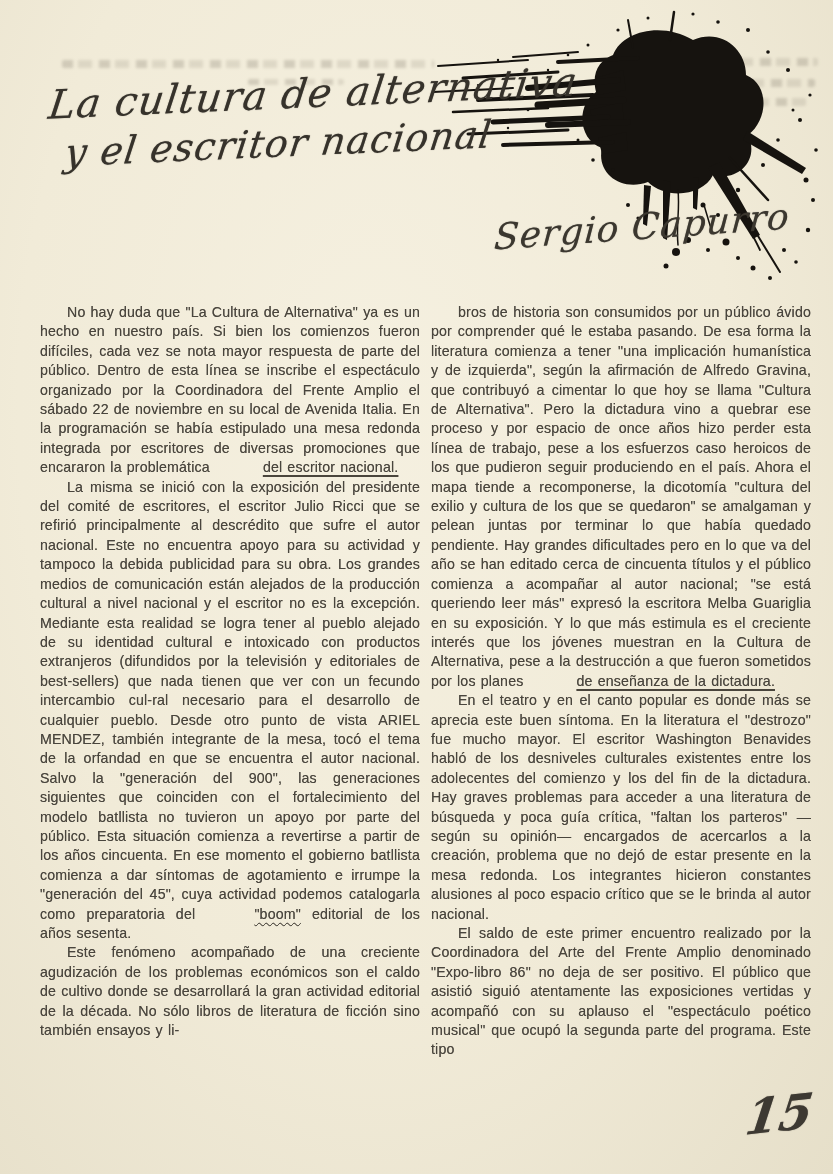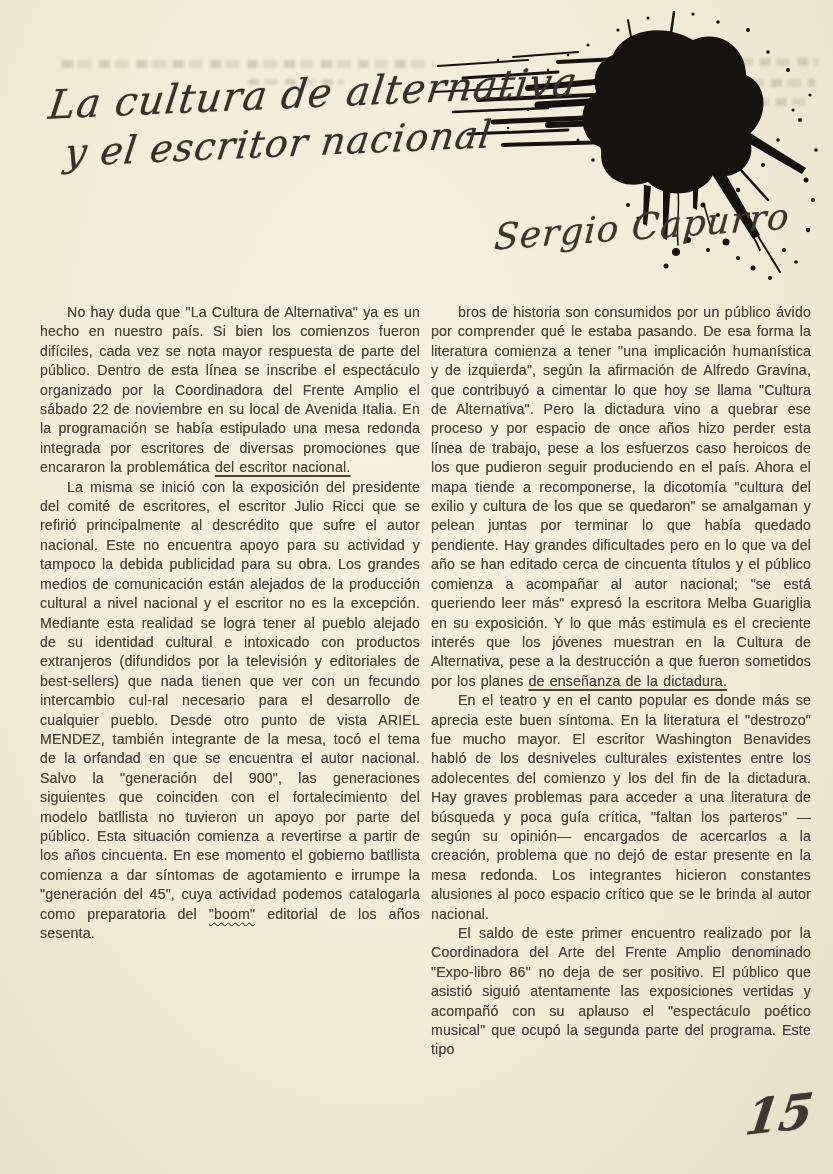--- a/index.html
+++ b/index.html
@@ -62,20 +62,21 @@
     text-align:justify;letter-spacing:.15px;word-spacing:1px;
     color:#49453d;
     text-shadow:0 0 .5px rgba(73,69,61,.65);
   }
   .col p{margin:0;text-indent:27px;}
   .hand-underline{
     text-decoration:underline;
     text-decoration-color:rgba(64,59,50,.85);
     text-decoration-thickness:1.5px;
     text-underline-offset:3px;
+    margin-left:48px;
   }
   .wavy{text-decoration-style:wavy;text-decoration-thickness:1px;}
 
   .page-number{
     position:absolute;left:746px;top:1086px;
     font-family:"DejaVu Serif",serif;font-style:italic;font-weight:bold;
     font-size:48px;color:#3d3932;
     transform:rotate(-6deg) skewX(-14deg);
     text-shadow:0 0 1px rgba(61,57,50,.6);
   }
@@ -181,20 +182,21 @@
     <div class="title-line1">La cultura de alternativa</div>
     <div class="title-line2">y el escritor nacional</div>
   </div>
 
   <div class="signature">Sergio Capurro</div>
 
   <div class="columns">
     <div class="col">
       <p><span>No hay duda que "La Cultura de Alternativa" ya es un hecho en nuestro país. Si bien los comienzos fueron difíciles, cada vez se nota mayor respuesta de parte del público. Dentro de esta línea se inscribe el espectáculo organizado por la Coordinadora del Frente Amplio el sábado 22 de noviembre en su local de Avenida Italia. En la programación se había estipulado una mesa redonda integrada por escritores de diversas promociones que encararon la problemática </span><span class="hand-underline">del escritor nacional.</span></p>
       <p><span>La misma se inició con la exposición del presidente del comité de escritores, el escritor Julio Ricci que se refirió principalmente al descrédito que sufre el autor nacional. Este no encuentra apoyo para su actividad y tampoco la debida publicidad para su obra. Los grandes medios de comunicación están alejados de la producción cultural a nivel nacional y el escritor no es la excepción. Mediante esta realidad se logra tener al pueblo alejado de su identidad cultural e intoxicado con productos extranjeros (difundidos por la televisión y editoriales de best-sellers) que nada tienen que ver con un fecundo intercambio cul-ral necesario para el desarrollo de cualquier pueblo. Desde otro punto de vista ARIEL MENDEZ, también integrante de la mesa, tocó el tema de la orfandad en que se encuentra el autor nacional. Salvo la "generación del 900", las generaciones siguientes que coinciden con el fortalecimiento del modelo batllista no tuvieron un apoyo por parte del público. Esta situación comienza a revertirse a partir de los años cincuenta. En ese momento el gobierno batllista comienza a dar síntomas de agotamiento e irrumpe la "generación del 45", cuya actividad podemos catalogarla como preparatoria del </span><span class="hand-underline wavy">"boom"</span><span> editorial de los años sesenta.</span></p>
+      <p><span>Este fenómeno acompañado de una creciente agudización de los problemas económicos son el caldo de cultivo donde se desarrollará la gran actividad editorial de la década. No sólo libros de literatura de ficción sino también ensayos y li-</span></p>
     </div>
     <div class="col">
       <p><span>bros de historia son consumidos por un público ávido por comprender qué le estaba pasando. De esa forma la literatura comienza a tener "una implicación humanística y de izquierda", según la afirmación de Alfredo Gravina, que contribuyó a cimentar lo que hoy se llama "Cultura de Alternativa". Pero la dictadura vino a quebrar ese proceso y por espacio de once años hizo perder esta línea de trabajo, pese a los esfuerzos caso heroicos de los que pudieron seguir produciendo en el país. Ahora el mapa tiende a recomponerse, la dicotomía "cultura del exilio y cultura de los que se quedaron" se amalgaman y pelean juntas por terminar lo que había quedado pendiente. Hay grandes dificultades pero en lo que va del año se han editado cerca de cincuenta títulos y el público comienza a acompañar al autor nacional; "se está queriendo leer más" expresó la escritora Melba Guariglia en su exposición. Y lo que más estimula es el creciente interés que los jóvenes muestran en la Cultura de Alternativa, pese a la destrucción a que fueron sometidos por los planes </span><span class="hand-underline">de enseñanza de la dictadura.</span></p>
       <p><span>En el teatro y en el canto popular es donde más se aprecia este buen síntoma. En la literatura el "destrozo" fue mucho mayor. El escritor Washington Benavides habló de los desniveles culturales existentes entre los adolecentes del comienzo y los del fin de la dictadura. Hay graves problemas para acceder a una literatura de búsqueda y poca guía crítica, "faltan los parteros" —según su opinión— encargados de acercarlos a la creación, problema que no dejó de estar presente en la mesa redonda. Los integrantes hicieron constantes alusiones al poco espacio crítico que se le brinda al autor nacional.</span></p>
       <p><span>El saldo de este primer encuentro realizado por la Coordinadora del Arte del Frente Amplio denominado "Expo-libro 86" no deja de ser positivo. El público que asistió siguió atentamente las exposiciones vertidas y acompañó con su aplauso el "espectáculo poético musical" que ocupó la segunda parte del programa. Este tipo</span></p>
     </div>
   </div>
 
   <div class="page-number">15</div>
 

